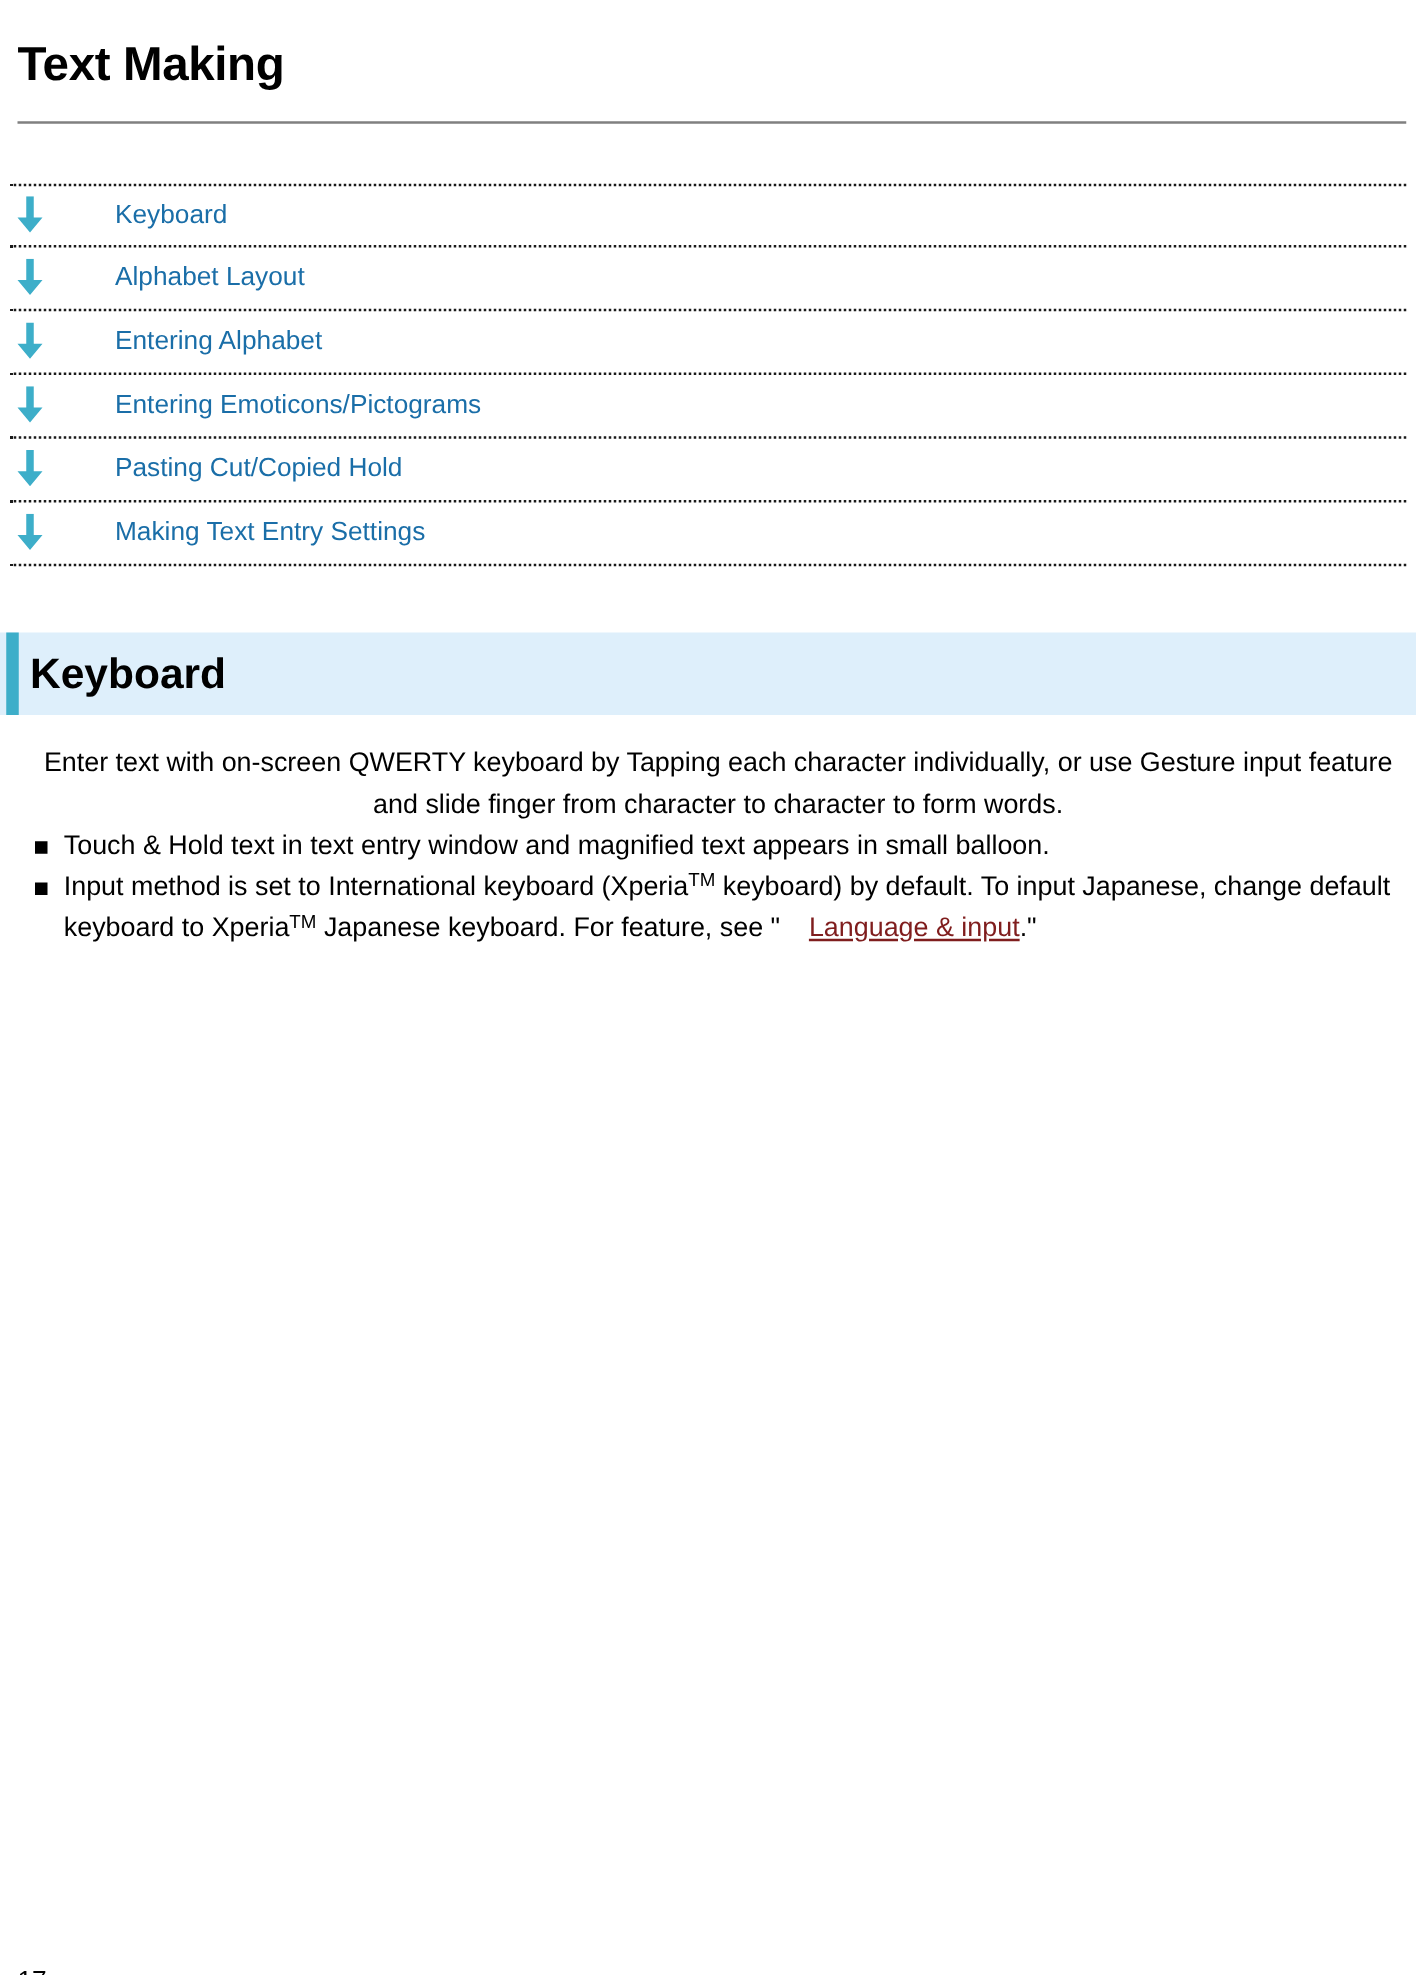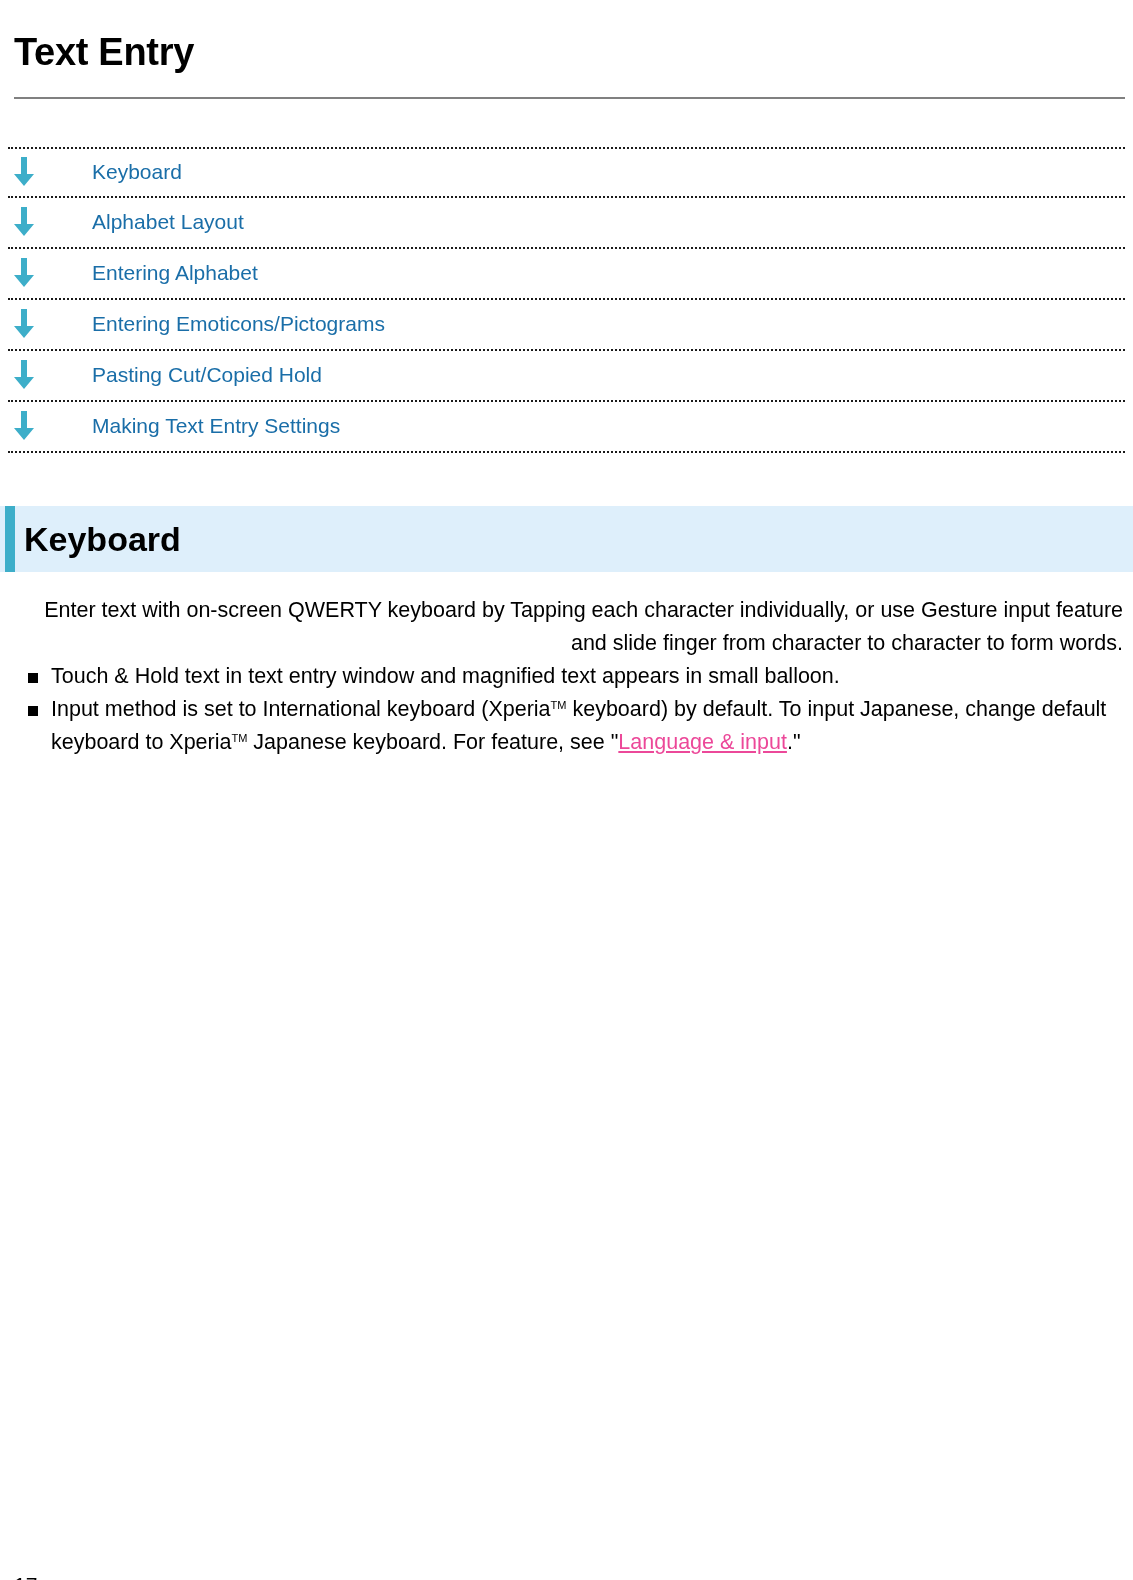--- a/index.html
+++ b/index.html
@@ -98,21 +98,21 @@
 
   
   .body-block {
     margin-top: 22px;
     padding: 0 10px 0 26px;
     font-size: 21.5px;
     line-height: 33px;
   }
   .para {
     margin: 0;
-    text-align: right;
+    text-align: center;
   }
   .bullet-list {
     margin: 0;
     padding: 0;
     list-style: none;
   }
   .bullet-item {
     position: relative;
     padding-left: 25px;
     margin: 0;
@@ -120,27 +120,28 @@
   .bullet-item::before {
     content: "";
     position: absolute;
     left: 2px;
     top: 13px;
     width: 10px;
     height: 10px;
     background: #000;
   }
   .sup {
-    font-size: 11px;
+    font-size: 15px;
     vertical-align: 7px;
     line-height: 0;
     margin-top: 16px;
   }
   .inline-link {
-    color: #ec4899;
+    color: #7f1d1d;
+    margin-left: 23px;
   }
   .kbd-hide-icon {
     display: inline-block;
     width: 27px;
     height: 23px;
     vertical-align: -4px;
     margin: 0 4px;
     position: relative;
     top: 0;
   }
@@ -152,21 +153,21 @@
     bottom: 8px;
     font-size: 21px;
     color: #000;
   }
 </style>
 </head>
 <body>
 
 <div class="page">
 
-  <h1 class="page-title">Text Entry</h1>
+  <h1 class="page-title">Text Making</h1>
   <div class="title-rule"></div>
 
   <nav class="toc">
 
     <div class="toc-row">
       <span class="toc-arrow">
         <svg width="22" height="30" viewBox="0 0 22 30" aria-hidden="true">
           <path d="M8 0 H14 V17 H21 L11 29 L1 17 H8 Z" fill="#3daec9"></path>
         </svg>
       </span>

